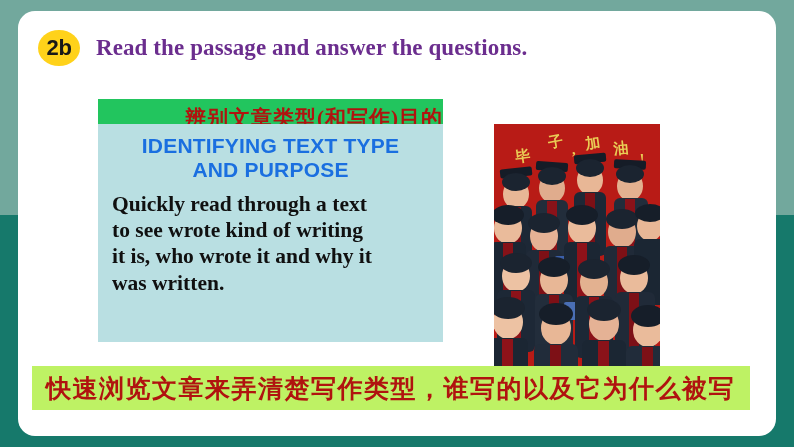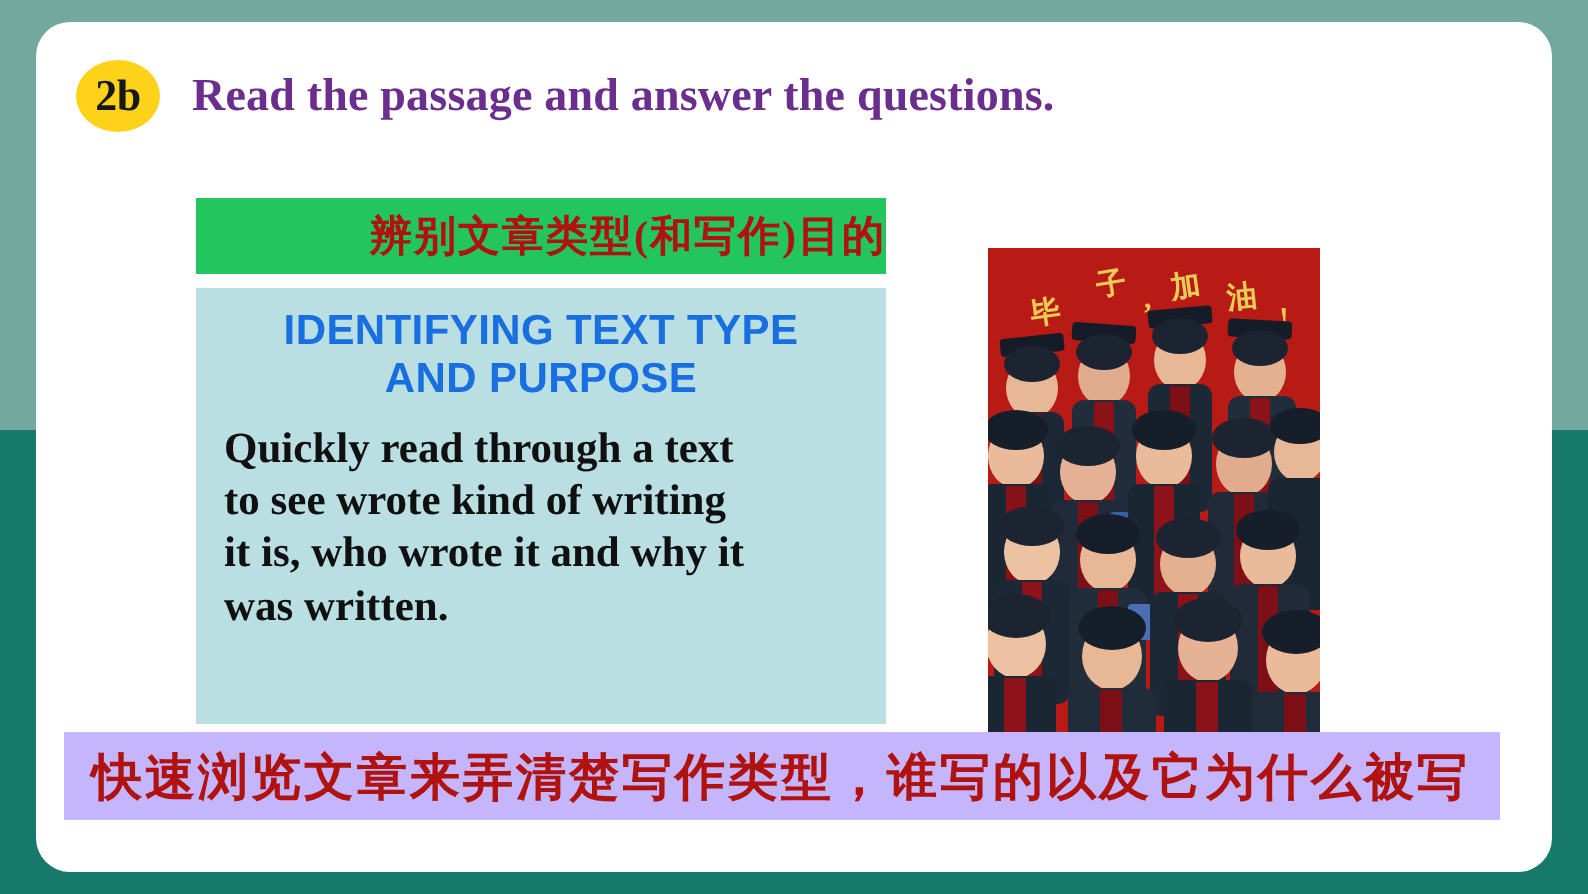--- a/index.html
+++ b/index.html
@@ -54,21 +54,21 @@
     align-items: center;
   }
   .badge-2b {
     width: 42px;
     height: 36px;
     border-radius: 50%;
     background: #FFD21A;
     display: flex;
     align-items: center;
     justify-content: center;
-    font-family: Liberation Serif, serif;
+    font-family: Liberation Sans, sans-serif;
     font-weight: bold;
     font-size: 22px;
     color: #181818;
     line-height: 1;
     letter-spacing: -0.3px;
   }
   .header-title {
     margin-left: 16px;
     font-family: "Liberation Serif", serif;
     font-weight: bold;
@@ -97,21 +97,21 @@
     color: #b0130f;
     padding-left: 8px;
     letter-spacing: 1px;
     white-space: nowrap;
   }
 
   
   .info-box {
     position: absolute;
     left: 98px;
-    top: 144px;
+    top: 124px;
     width: 345px;
     height: 218px;
     background: #b9dfe2;
   }
   .info-heading {
     font-family: "Liberation Sans", sans-serif;
     font-weight: bold;
     font-size: 21px;
     color: #1a6fe0;
     text-align: center;
@@ -143,21 +143,21 @@
     display: block;
   }
 
   
   .cn-strip-bottom {
     position: absolute;
     left: 32px;
     top: 366px;
     width: 718px;
     height: 44px;
-    background: #c4b5fd;
+    background: #bef264;
     display: flex;
     align-items: center;
   }
   .cn-strip-bottom .cn-text {
     font-family: "Liberation Serif", "DejaVu Serif", serif;
     font-weight: bold;
     font-size: 25px;
     color: #b0130f;
     padding-left: 14px;
     letter-spacing: 1.5px;

